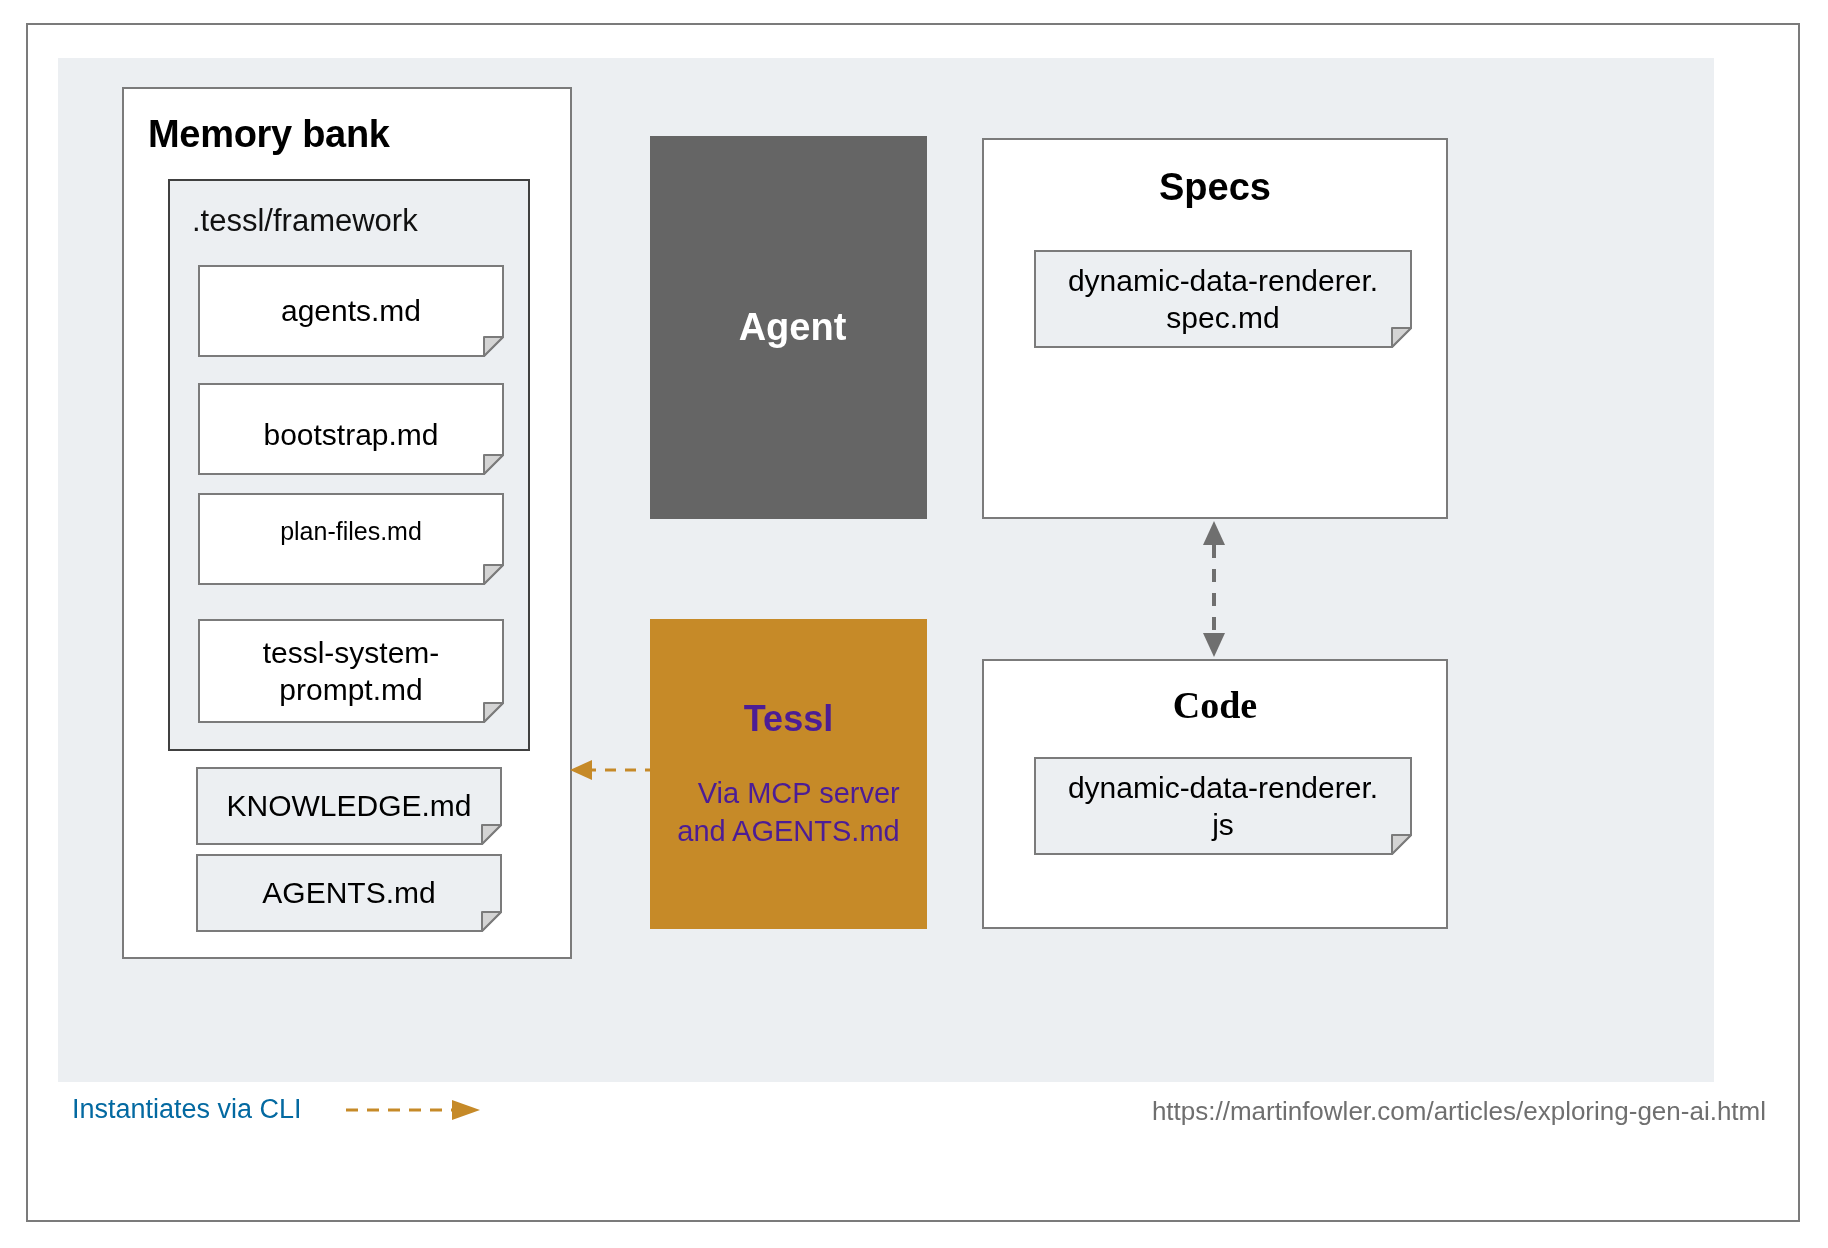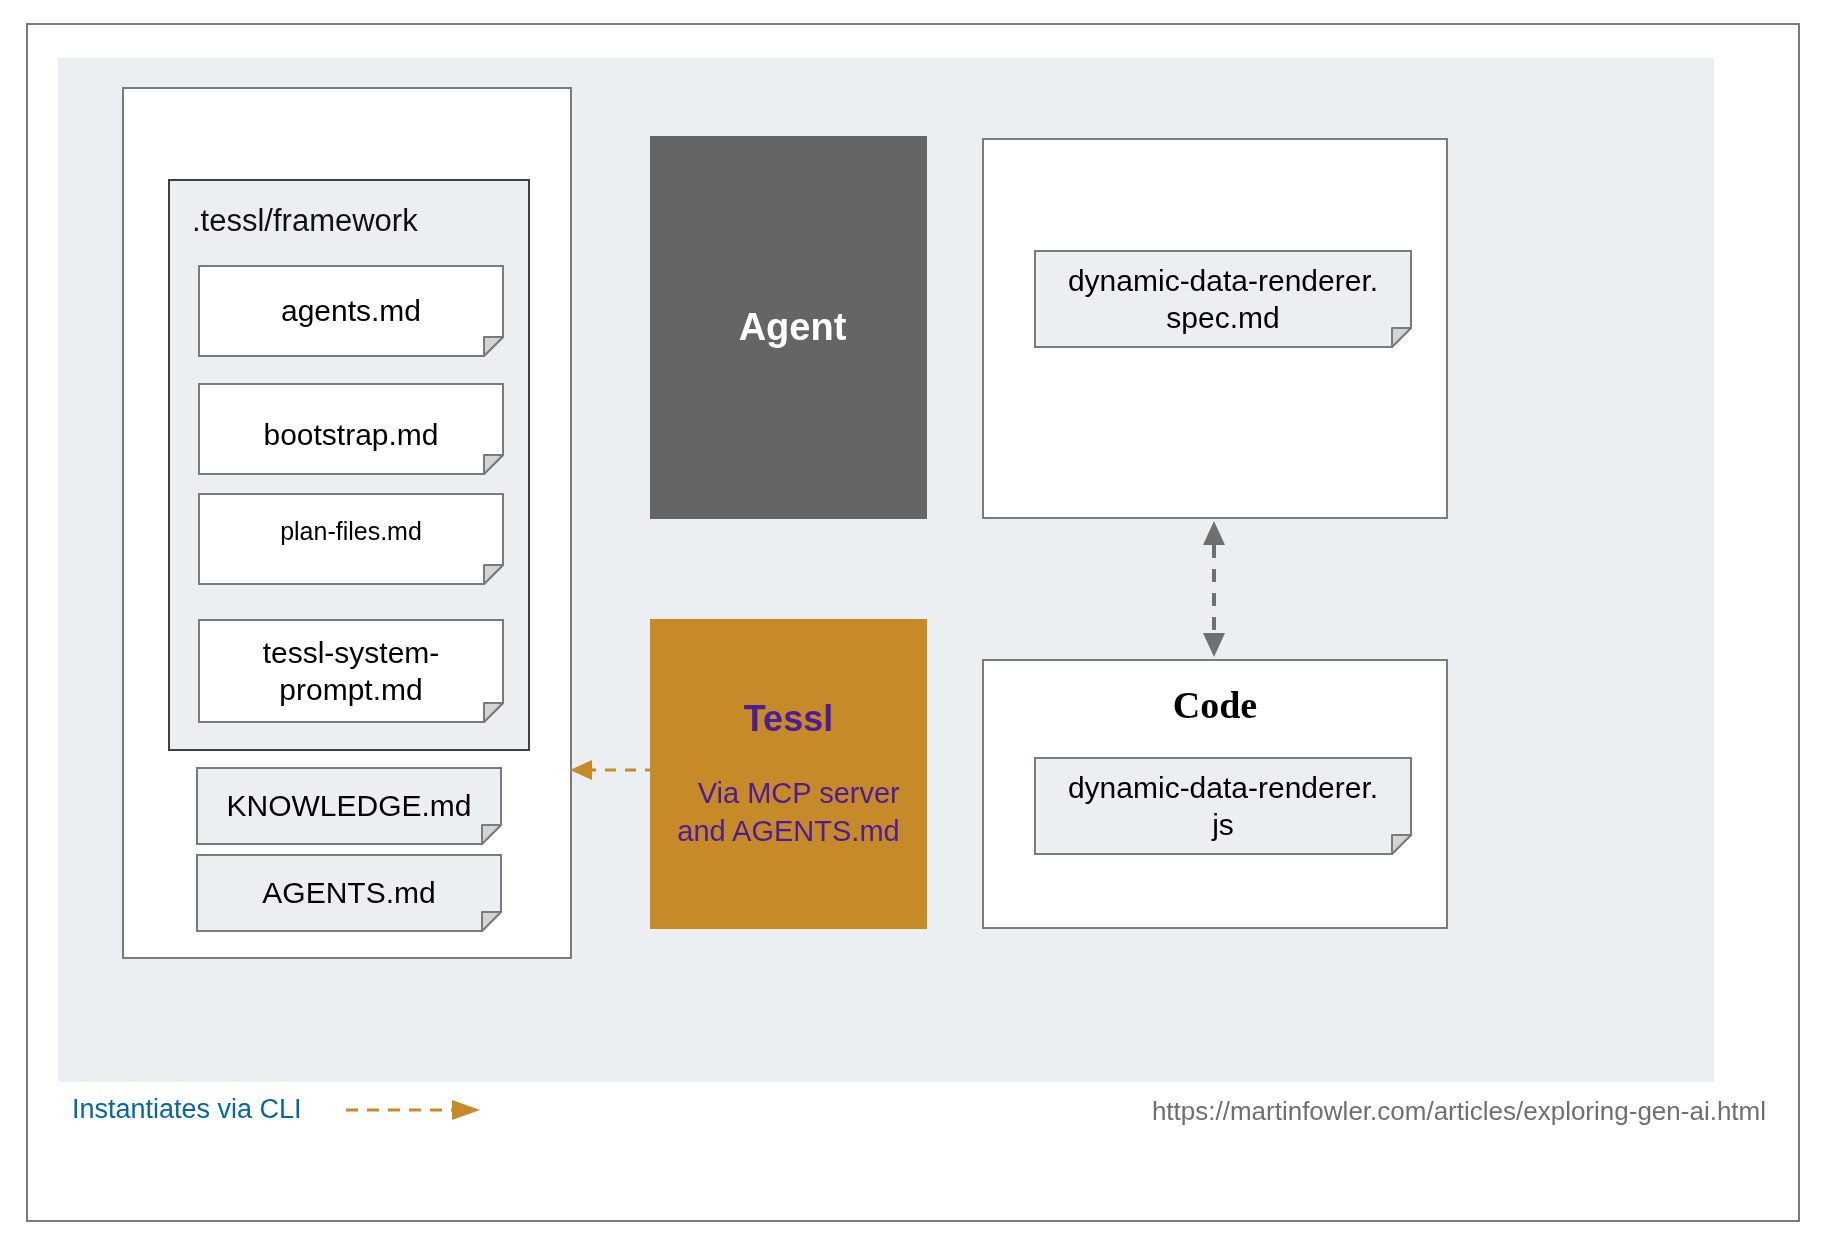--- a/index.html
+++ b/index.html
@@ -211,20 +211,21 @@
 </head>
 <body>
 
 <div id="canvas">
 
   <div class="outer-frame"></div>
 
   <div class="content-panel"></div>
 
   <div class="memory-bank">
+    <div class="memory-bank-title">Memory bank</div>
 
     <div class="framework-panel">
       <div class="framework-title">.tessl/framework</div>
 
       <div class="doc" style="left:28px; top:84px; width:306px; height:92px; font-size:30px;">
         <svg class="doc-shape" viewBox="0 0 306 92" preserveAspectRatio="none">
           <path d="M1,1 L305,1 L305,72 L286,91 L1,91 Z" fill="#ffffff" stroke="#7b7b7b" stroke-width="2"></path>
           <path d="M305,72 L286,72 L286,91 Z" fill="#d4d4d4" stroke="#7b7b7b" stroke-width="2" stroke-linejoin="round"></path>
         </svg>
         <span class="doc-label">agents.md</span>
@@ -286,20 +287,21 @@
       <span>and AGENTS.md</span>
     </span>
   </div>
 
   <svg class="tessl-arrow" viewBox="0 0 92 24">
     <line x1="90" y1="12" x2="26" y2="12" stroke="#c68a28" stroke-width="3" stroke-dasharray="11 9"></line>
     <path d="M4,12 L26,2 L26,22 Z" fill="#c68a28"></path>
   </svg>
 
   <div class="panel-box specs-box">
+    <div class="panel-title" style="top:26px;">Specs</div>
 
     <div class="doc" style="left:50px; top:110px; width:378px; height:98px; font-size:30px;">
       <svg class="doc-shape" viewBox="0 0 378 98" preserveAspectRatio="none">
         <path d="M1,1 L377,1 L377,78 L358,97 L1,97 Z" fill="#eceff2" stroke="#7b7b7b" stroke-width="2"></path>
         <path d="M377,78 L358,78 L358,97 Z" fill="#d4d4d4" stroke="#7b7b7b" stroke-width="2" stroke-linejoin="round"></path>
       </svg>
       <span class="doc-label">
         <span>dynamic-data-renderer.</span><br>
         <span>spec.md</span>
       </span>

